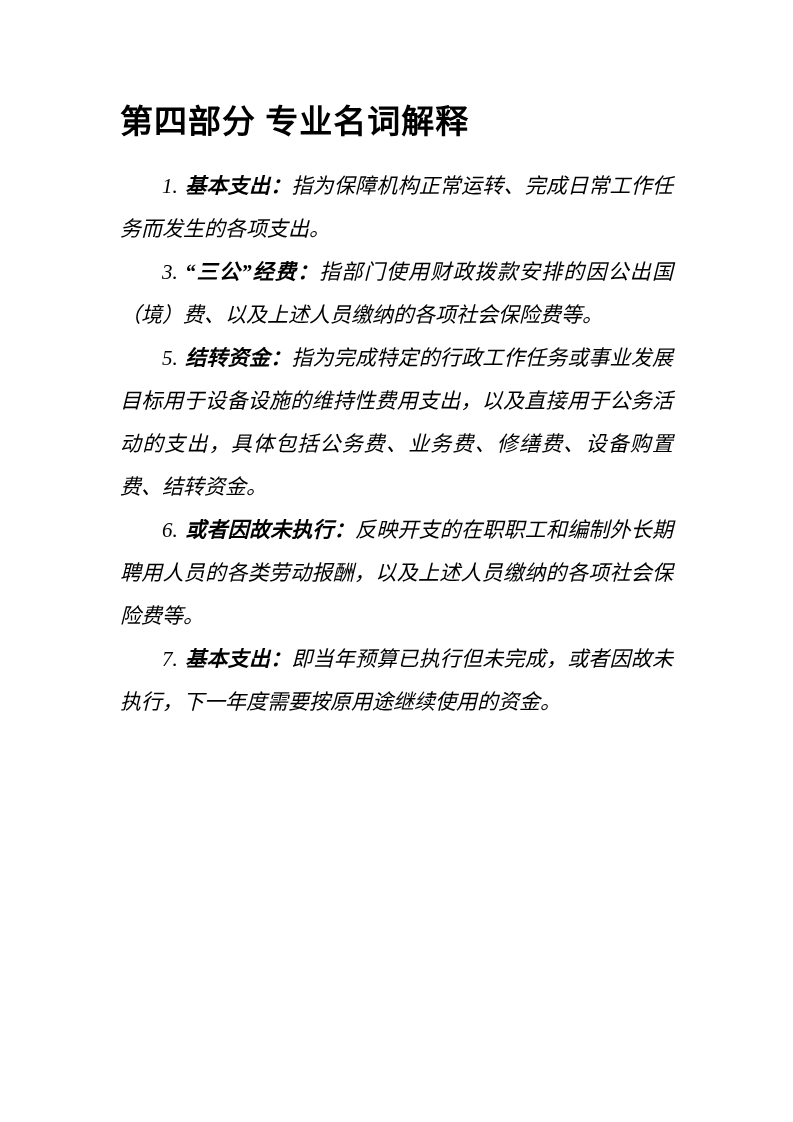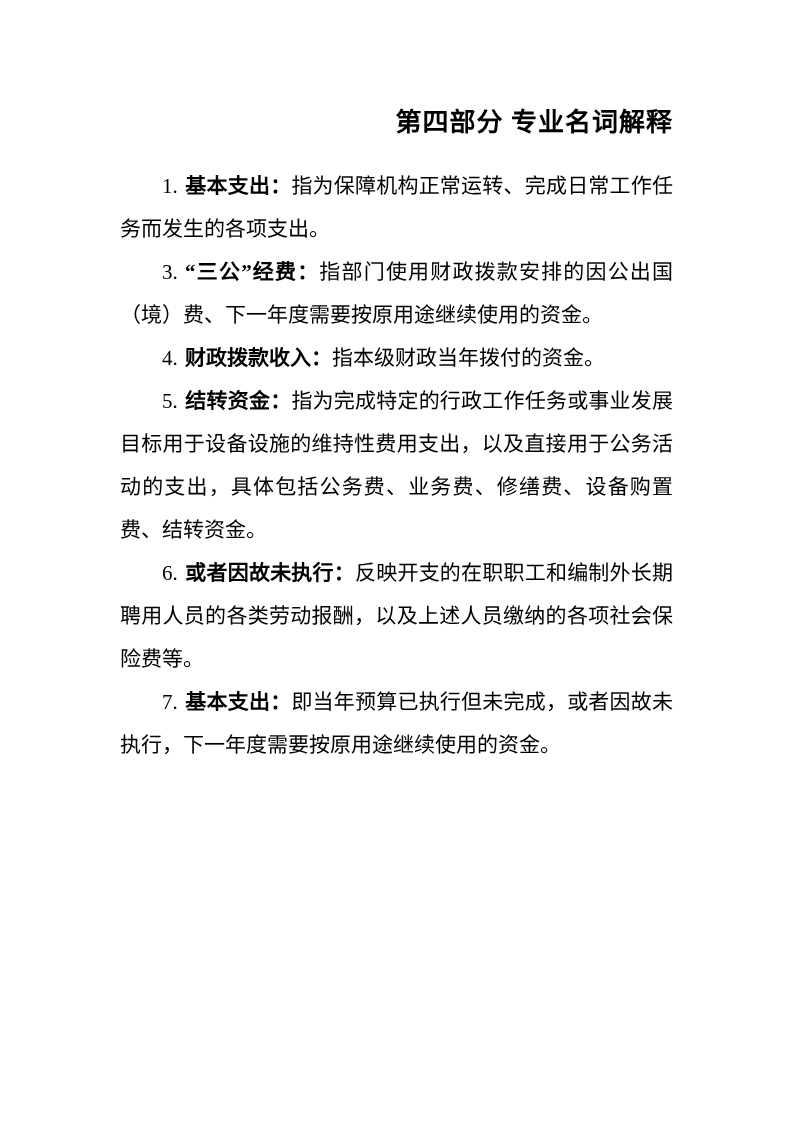--- a/index.html
+++ b/index.html
@@ -13,31 +13,32 @@
     height: 1122px;
     background: #ffffff;
     color: #000000;
     box-sizing: border-box;
     padding: 100px 120px 0 120px;
     font-family: "Liberation Serif", "DejaVu Serif", serif;
     overflow: hidden;
   }
   .doc-title {
     margin: 0 0 20px 0;
-    font-size: 26px;
+    font-size: 33px;
     font-weight: bold;
-    text-align: right;
+    text-align: left;
     line-height: 45px;
     letter-spacing: 1px;
     white-space: nowrap;
   }
   .terms {
     font-size: 21px;
     line-height: 43px;
     text-align: justify;
+    font-style: italic;
   }
   .term-item {
     margin: 0;
     text-indent: 2em;
   }
   .item-num {
     margin-right: 0.35em;
   }
   .item-term {
     font-weight: bold;
@@ -54,26 +55,23 @@
   <h1 class="doc-title">第四部分 专业名词解释</h1>
 
   <div class="terms">
 
     <p class="term-item">
       <span class="item-num">1.</span><span class="item-term">基本支出：</span><span class="item-def">指为保障机构正常运转、完成日常工作任务而发生的各项支出。</span>
     </p>
 
 
     <p class="term-item">
-      <span class="item-num">3.</span><span class="item-term">“三公”经费：</span><span class="item-def">指部门使用财政拨款安排的因公出国（境）费、下一年度需要按原用途继续使用的资金。</span>
+      <span class="item-num">3.</span><span class="item-term">“三公”经费：</span><span class="item-def">指部门使用财政拨款安排的因公出国（境）费、以及上述人员缴纳的各项社会保险费等。</span>
     </p>
 
-    <p class="term-item">
-      <span class="item-num">4.</span><span class="item-term">财政拨款收入：</span><span class="item-def">指本级财政当年拨付的资金。</span>
-    </p>
 
     <p class="term-item">
       <span class="item-num">5.</span><span class="item-term">结转资金：</span><span class="item-def">指为完成特定的行政工作任务或事业发展目标用于设备设施的维持性费用支出，以及直接用于公务活动的支出，具体包括公务费、业务费、修缮费、设备购置费、结转资金。</span>
     </p>
 
     <p class="term-item">
       <span class="item-num">6.</span><span class="item-term">或者因故未执行：</span><span class="item-def">反映开支的在职职工和编制外长期聘用人员的各类劳动报酬，以及上述人员缴纳的各项社会保险费等。</span>
     </p>
 
     <p class="term-item">

